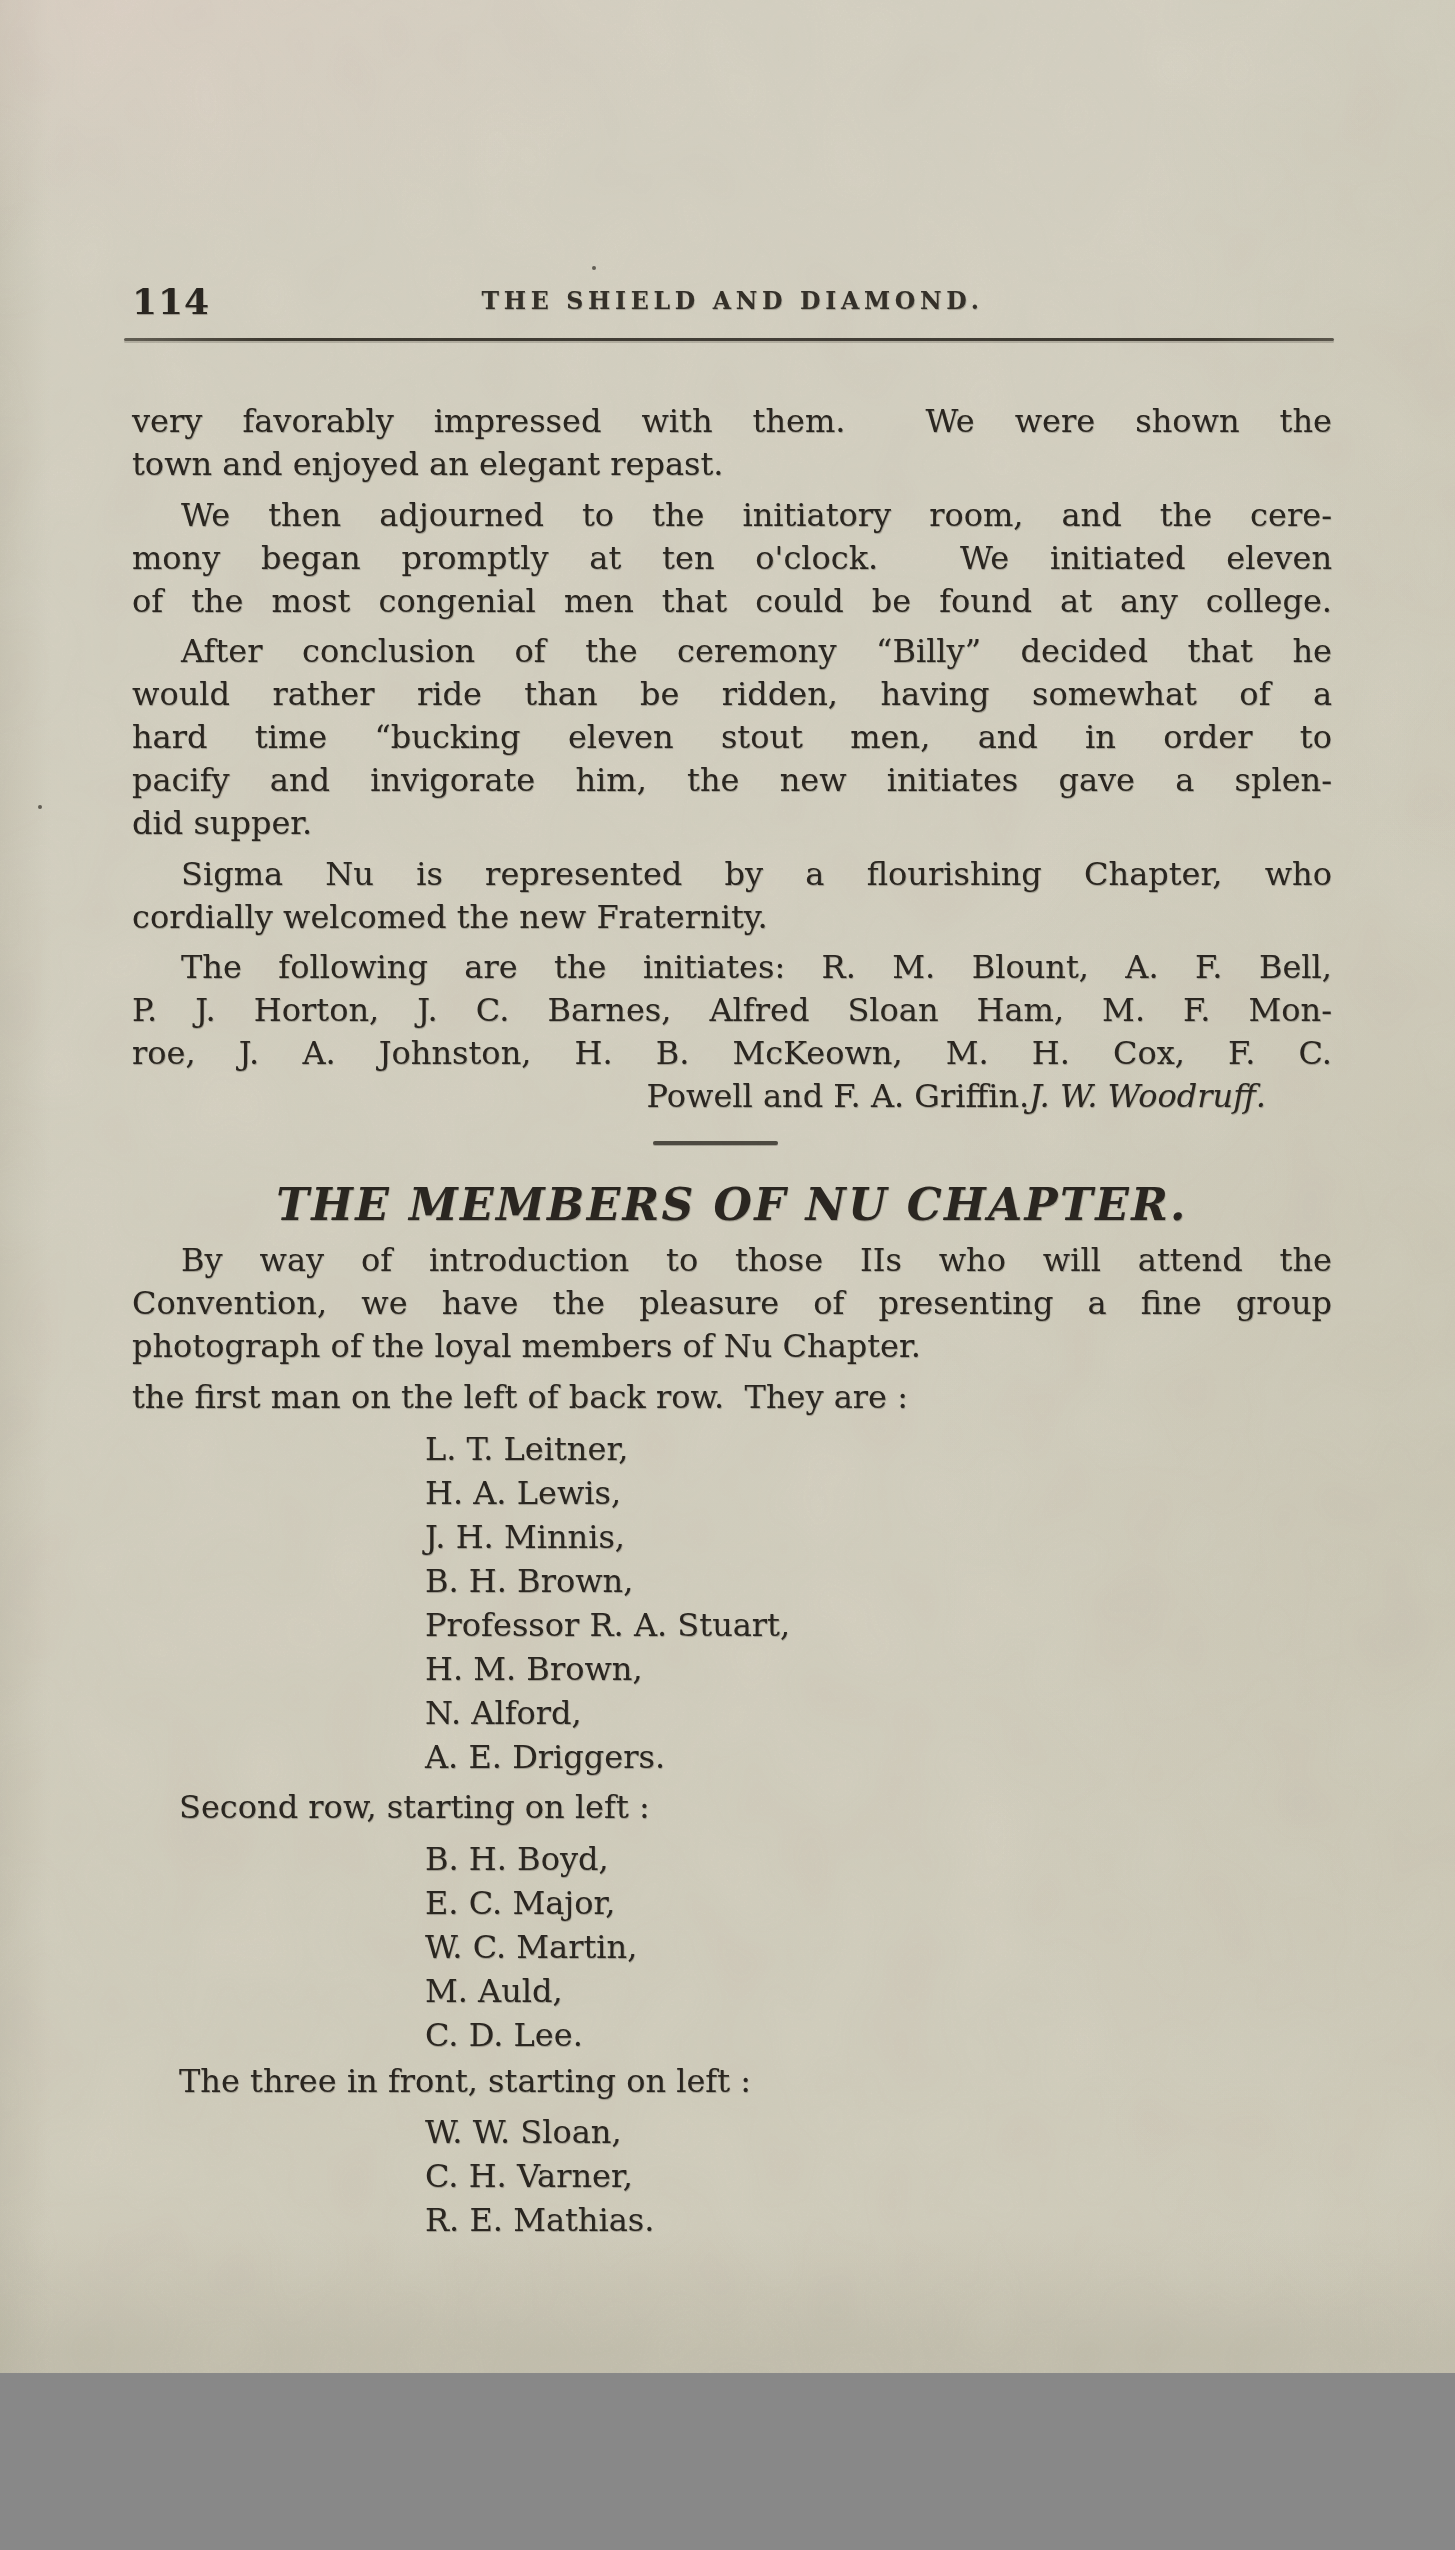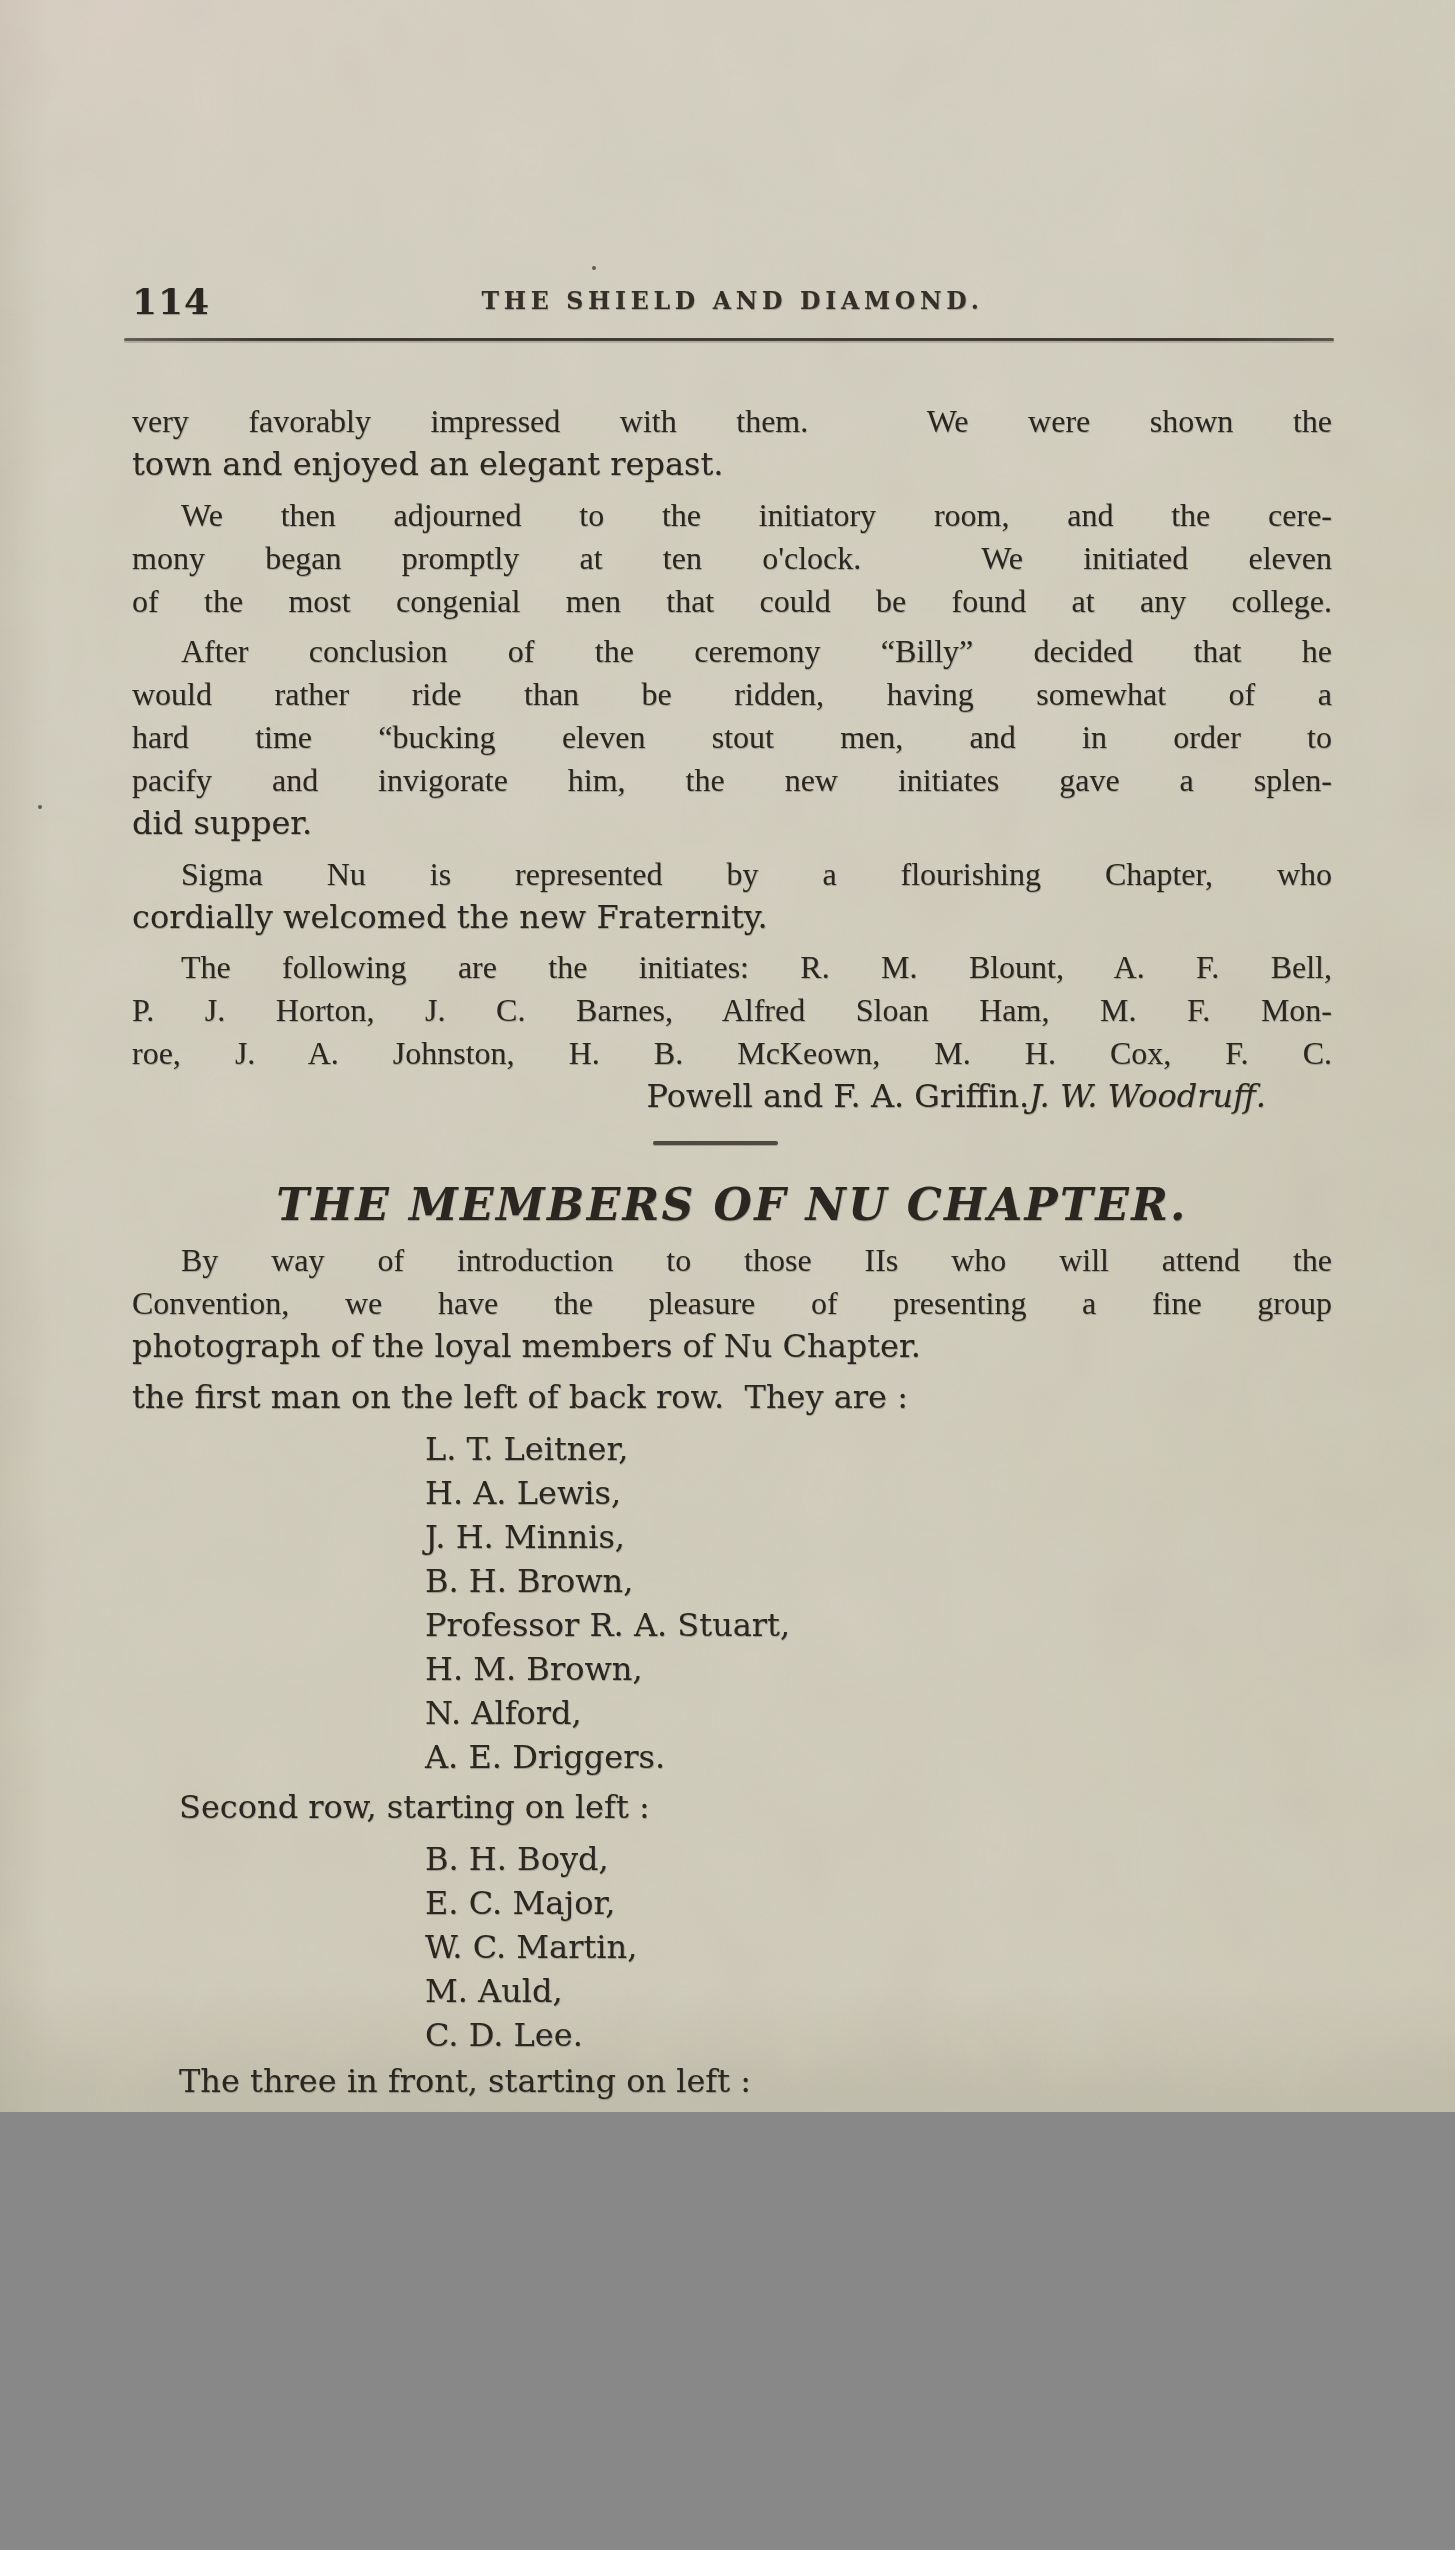--- a/index.html
+++ b/index.html
@@ -1,17 +1,17 @@
 <!DOCTYPE html>
 <html style="font-size:15px"><head>
 <meta charset="utf-8">
 <style>
   html,body { margin:0; padding:0; background:#888; }
   .page {
-    position:relative; width:1456px; height:2112px; overflow:hidden;
+    position:relative; width:1456px; height:2373px; overflow:hidden;
     font-family:"DejaVu Serif","Liberation Serif",serif;
     background:
       radial-gradient(1039px 397px at 6% 0%, rgba(233,213,206,0.40), transparent 62%),
       radial-gradient(472px 850px at 101% 12%, rgba(203,199,180,0.35), transparent 70%),
       radial-gradient(850px 1417px at 106% 60%, rgba(199,196,176,0.45), transparent 72%),
       linear-gradient(90deg, rgba(178,174,156,0.28), rgba(178,174,156,0) 3.5%),
       linear-gradient(180deg, rgba(190,186,168,0.0) 94%, rgba(172,169,150,0.30) 99%),
       linear-gradient(180deg,#ddd9cb 0%, #dbd7c8 55%, #d8d4c4 100%);
     color:#2c2822;
   }
@@ -24,21 +24,21 @@
     font-size:23.6px; font-weight:700; letter-spacing:4.7px; color:#36322b; }
   .head-rule { position:absolute; top:338px; left:124px; width:1210px; height:2.8px;
     background:linear-gradient(90deg, rgba(63,59,50,0.75), #3f3b32 12%, #45413a 55%, #3f3b32 90%, rgba(63,59,50,0.8));
     box-shadow:0 1.9px 0 rgba(63,59,50,0.22); border-radius:1.9px; }
 
   
   .content { position:absolute; top:400px; left:132px; width:1200px; font-size:32px; }
   .para { margin-top:7.6px; }
   .para:first-child { margin-top:0; }
   .line { height:43px; line-height:43px; white-space:nowrap; }
-  .line.j { white-space:normal; text-align:justify; text-align-last:justify; word-spacing:0.9px;font-family:Liberation Serif, serif; }
+  .line.j { white-space:normal; text-align:justify; text-align-last:justify; word-spacing:0.9px; }
   .line.first { padding-left:49px; }
   .line.split { display:flex; justify-content:flex-end; white-space:nowrap; }
   .it { font-style:italic; }
 
   .separator { width:125px; height:3.8px; margin:23px 0 0 521px;
     background:#514d44; box-shadow:0 0.9px 0 rgba(81,77,68,0.35); border-radius:1.9px; }
   .heading { margin-top:38px; height:43px; line-height:43px; text-align:center;
     font-size:44px; font-weight:700; font-style:italic; letter-spacing:2.4px; }
   .after-heading { margin-top:13.2px; }
 

